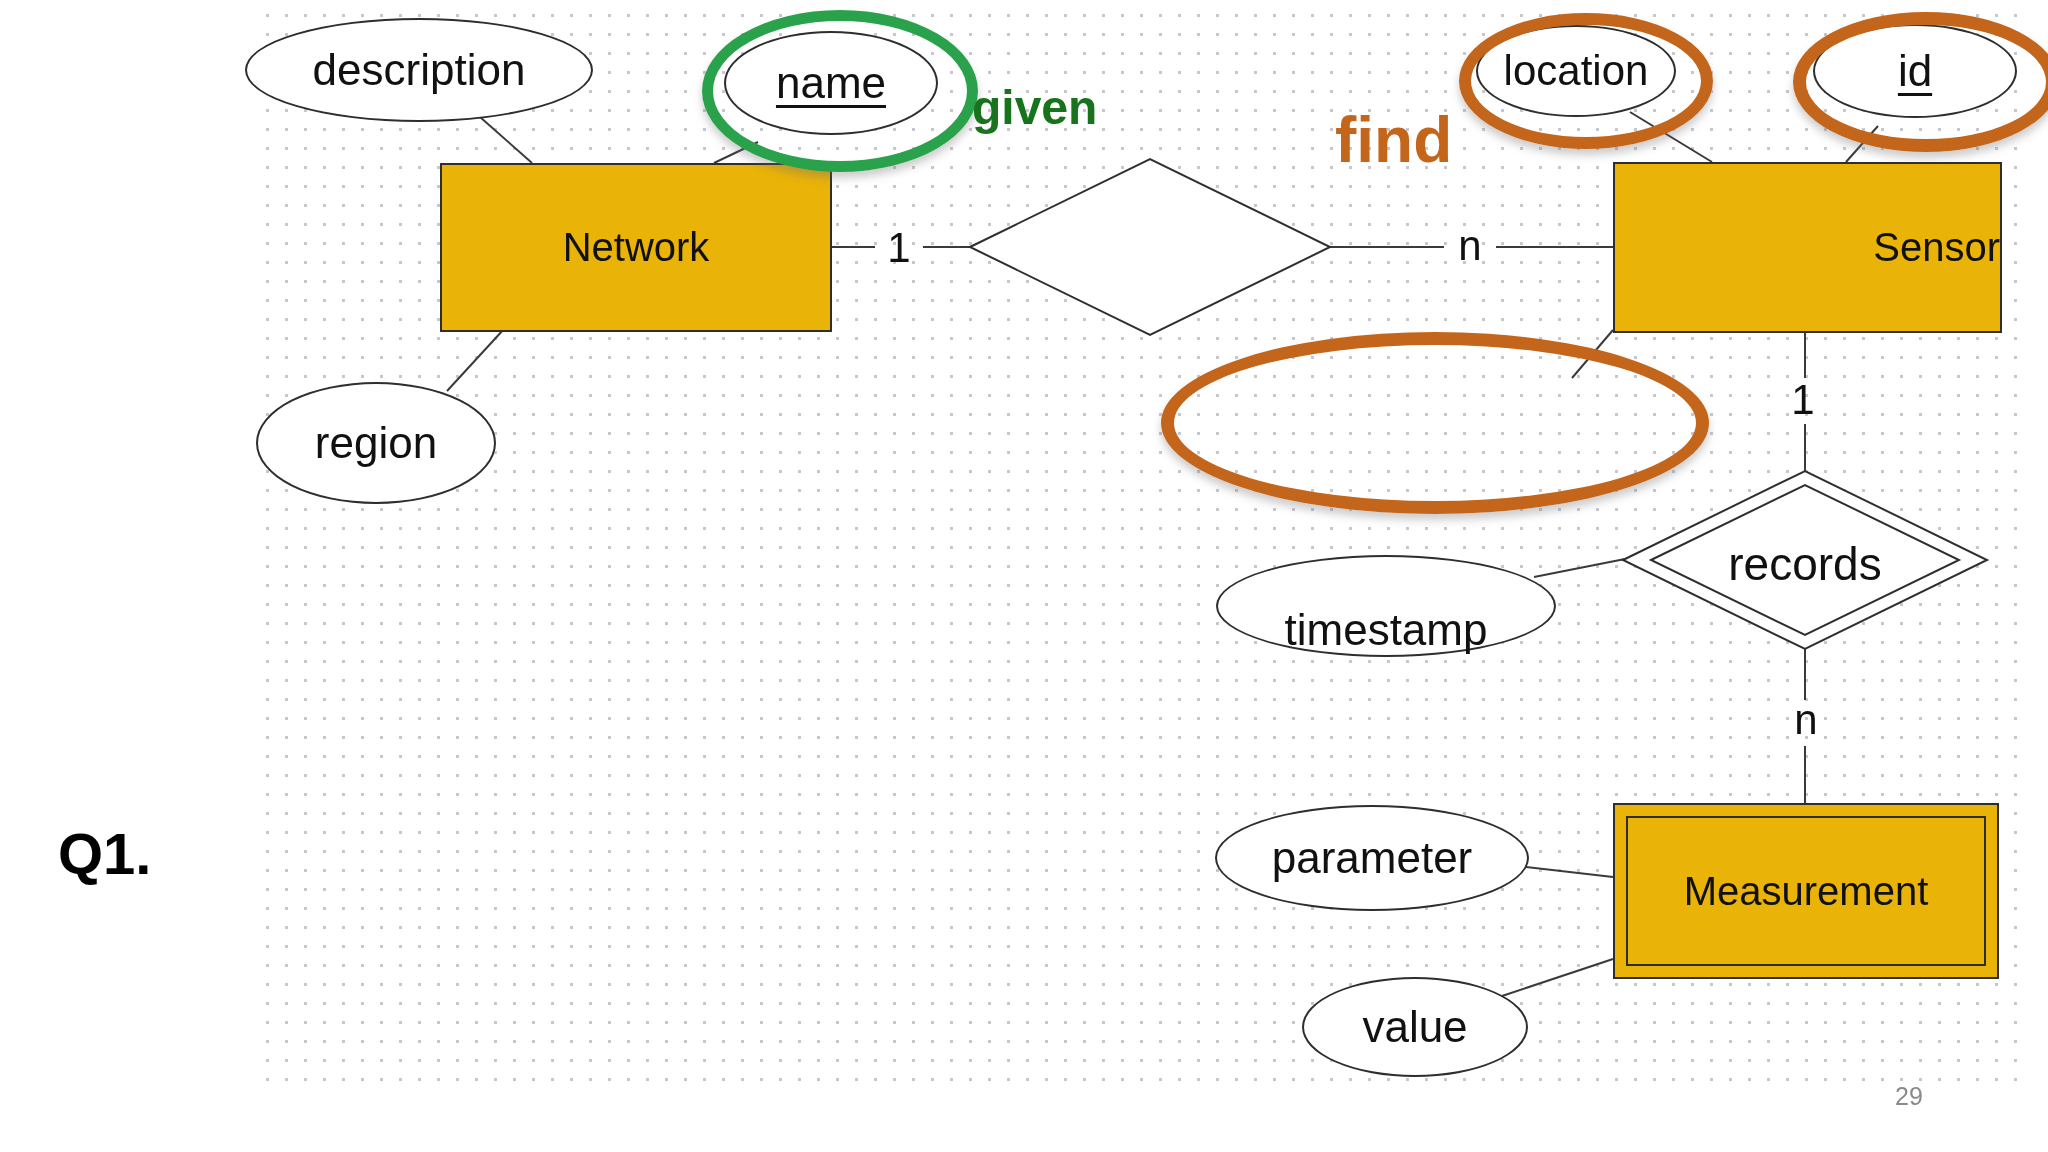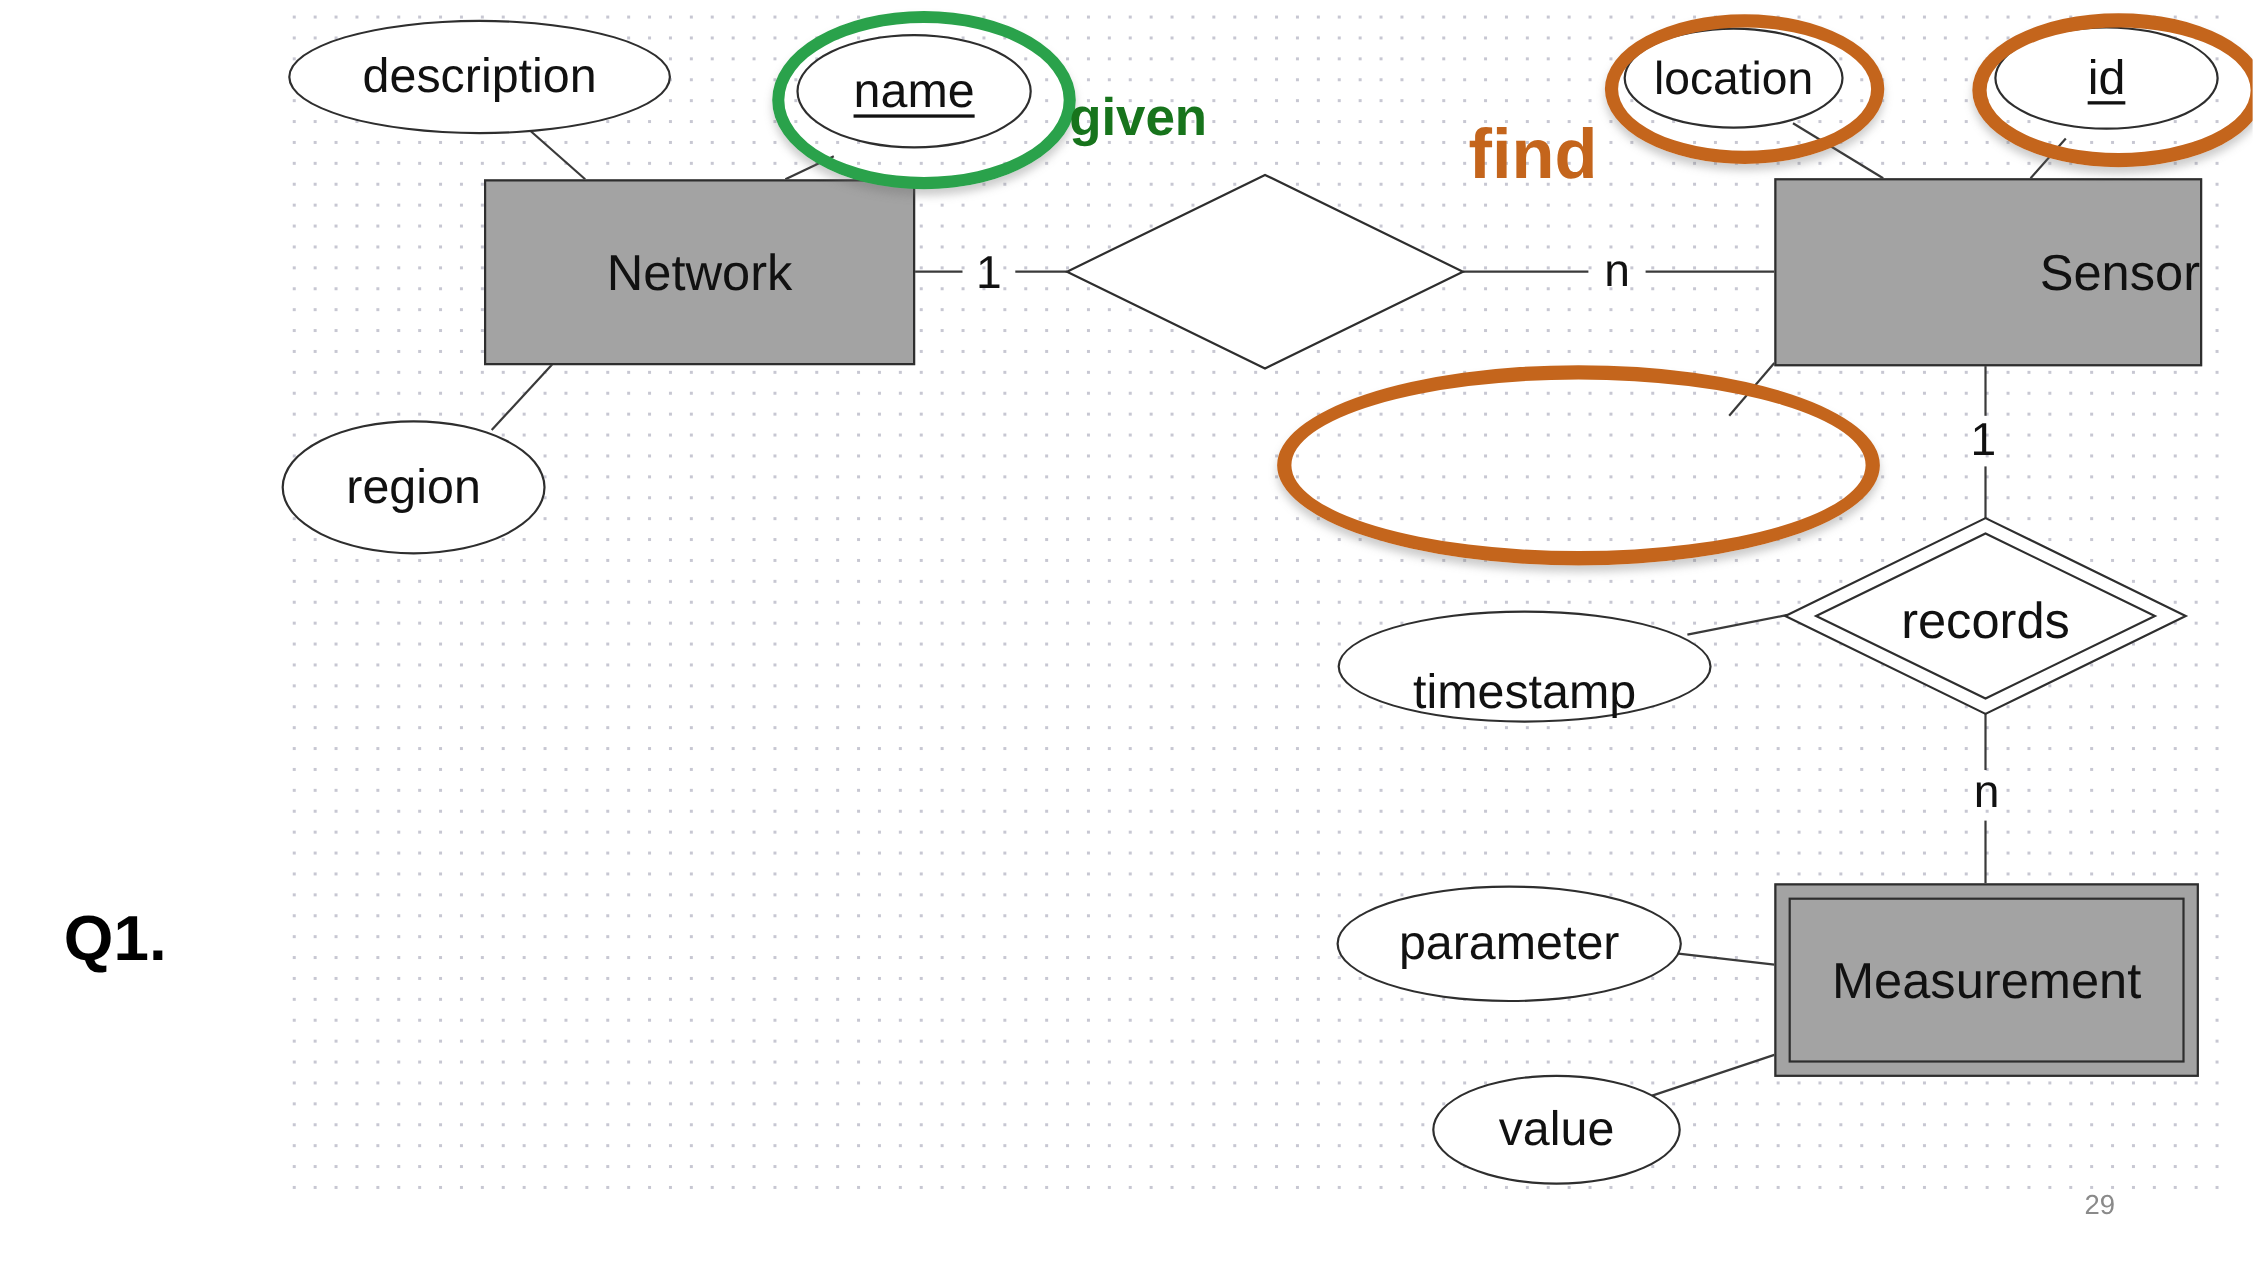--- a/index.html
+++ b/index.html
@@ -2,22 +2,22 @@
 <html><head>
 <meta charset="utf-8">
 <style>
   html,body{margin:0;padding:0;background:#ffffff;}
   .canvas{position:relative;width:2048px;height:1152px;background:#ffffff;overflow:hidden;
           font-family:"Liberation Sans", sans-serif;color:#111;}
   .dots{position:absolute;left:258px;top:6px;width:1774px;height:1076px;
         background-image:radial-gradient(circle,#c7c7d2 1.5px,transparent 1.7px);
         background-size:19px 19px;}
   svg.connectors{position:absolute;left:0;top:0;width:2048px;height:1152px;}
-  .entity{position:absolute;background:#a3a3a3;border:2px solid #2e2e2e;
-          display:flex;align-items:center;justify-content:center;font-size:46px;}
+  .entity{position:absolute;background:#eab308;border:2px solid #2e2e2e;
+          display:flex;align-items:center;justify-content:center;font-size:40px;}
   .entity-inner{position:absolute;left:11px;top:11px;right:11px;bottom:11px;
           border:2px solid #2e2e2e;display:flex;align-items:center;justify-content:center;}
   .attr{position:absolute;background:#fff;border:2px solid #2e2e2e;border-radius:50%;
         display:flex;align-items:center;justify-content:center;font-size:44px;}
   .attr-inner{position:absolute;left:14px;top:11px;right:14px;bottom:11px;
         border:2px solid #2e2e2e;border-radius:50%;
         display:flex;align-items:center;justify-content:center;}
   .ring{position:absolute;border-radius:50%;background:transparent;
         box-shadow:0 6px 8px rgba(110,110,110,.35);}
   .key{text-decoration:underline;text-decoration-thickness:3px;text-underline-offset:7px;}
@@ -70,21 +70,21 @@
   </div>
 
   <div class="entity" style="left:1613px;top:803px;width:382px;height:172px;">
     <div class="entity-inner">
       <span>Measurement</span>
     </div>
   </div>
 
   <div class="rel-label" style="left:1655px;top:537px;width:300px;">records</div>
 
-  <div class="attr" style="left:262px;top:18px;width:344px;height:100px;">
+  <div class="attr" style="left:245px;top:18px;width:344px;height:100px;">
     <span>description</span>
   </div>
 
   <div class="attr" style="left:724px;top:31px;width:210px;height:100px;">
     <span class="key">name</span>
   </div>
 
   <div class="attr" style="left:256px;top:382px;width:236px;height:118px;">
     <span>region</span>
   </div>

